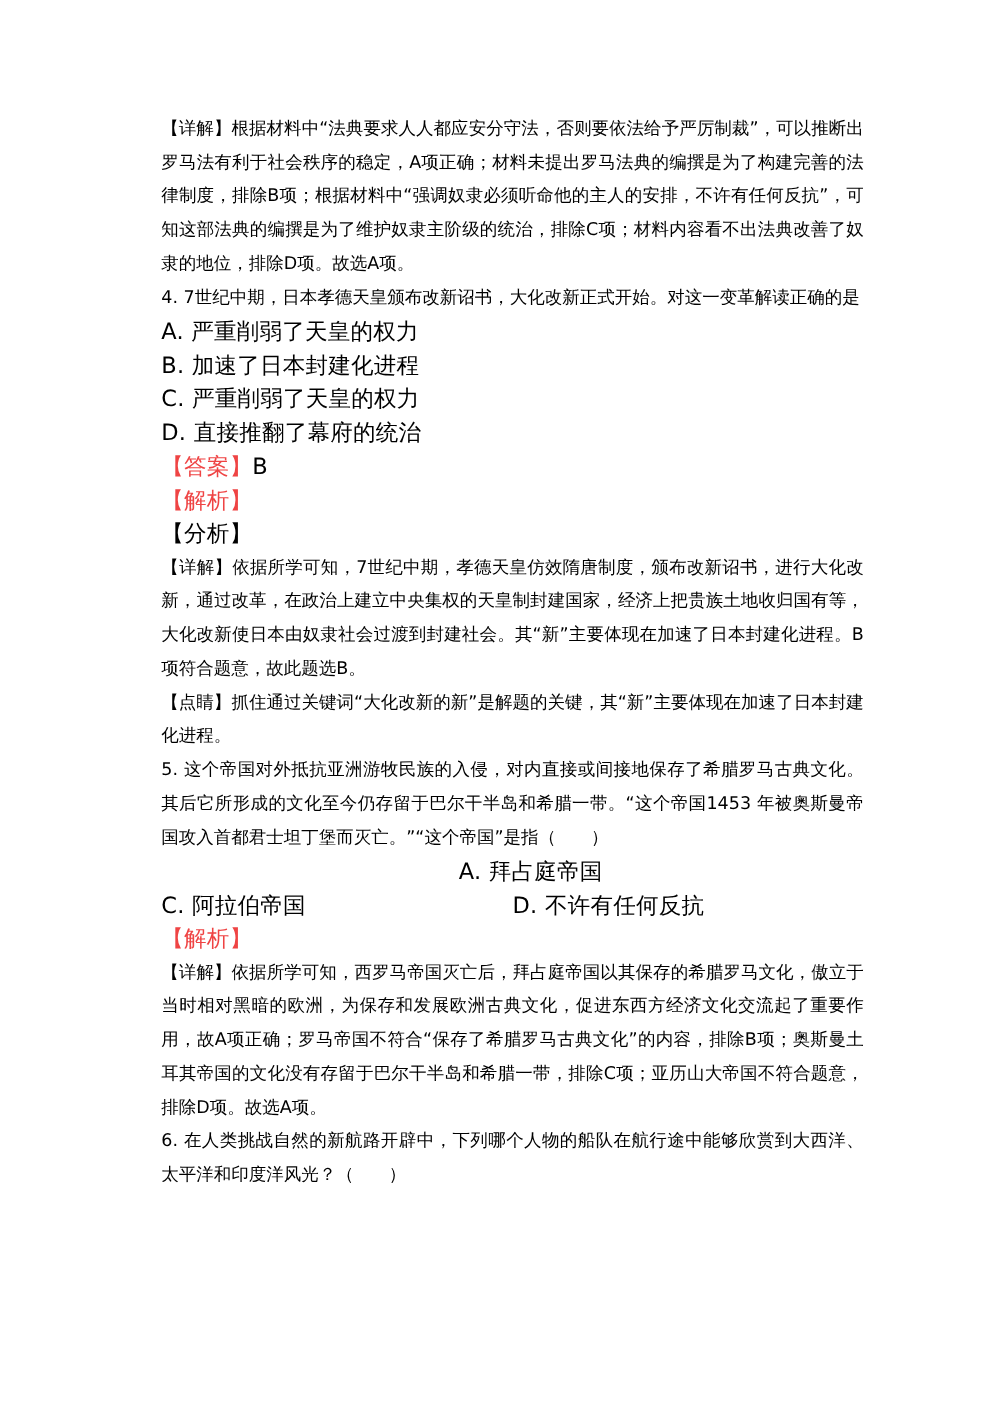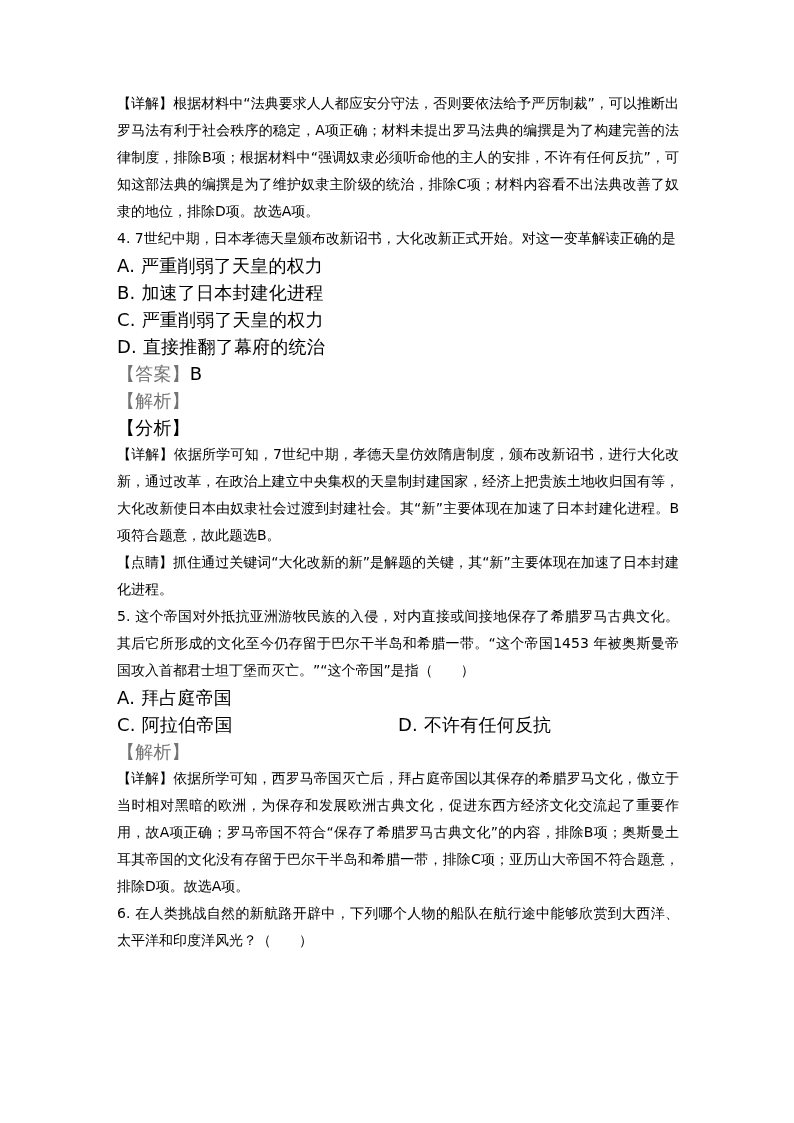--- a/index.html
+++ b/index.html
@@ -1,22 +1,22 @@
 <!DOCTYPE html>
 <html><head>
 <meta charset="utf-8">
 <style>
   html, body { margin: 0; padding: 0; background: #ffffff; }
   body { width: 794px; height: 1123px; position: relative; overflow: hidden;
          font-family: "DejaVu Sans", "Liberation Sans", sans-serif; color: #000; }
-  .page { position: absolute; left: 117px; top: 90px; width: 562px; }
+  .page { position: absolute; left: 129px; top: 90px; width: 562px; }
   .line { font-size: 18px; line-height: 27px; height: 27px; white-space: nowrap; letter-spacing: 0.2px; }
   .para { font-size: 14px; line-height: 27px; text-align: justify; }
-  .blue { color: #737373; }
-  .opts-2 { display: flex; }
+  .blue { color: #ef4444; }
+  .opts-2 { display: flex; justify-content: flex-end; }
   .opts-2 > div { width: 324px; }
 </style>
 </head>
 <body>
 
 <div class="page">
 
   <div class="para">
     <span>【详解】</span><span>根据材料中“法典要求人人都应安分守法，否则要依法给予严厉制裁”，可以推断出罗马法有利于社会秩序的稳定，A项正确；材料未提出罗马法典的编撰是为了构建完善的法律制度，排除B项；根据材料中“强调奴隶必须听命他的主人的安排，不许有任何反抗”，可知这部法典的编撰是为了维护奴隶主阶级的统治，排除C项；材料内容看不出法典改善了奴隶的地位，排除D项。故选A项。</span>
   </div>

